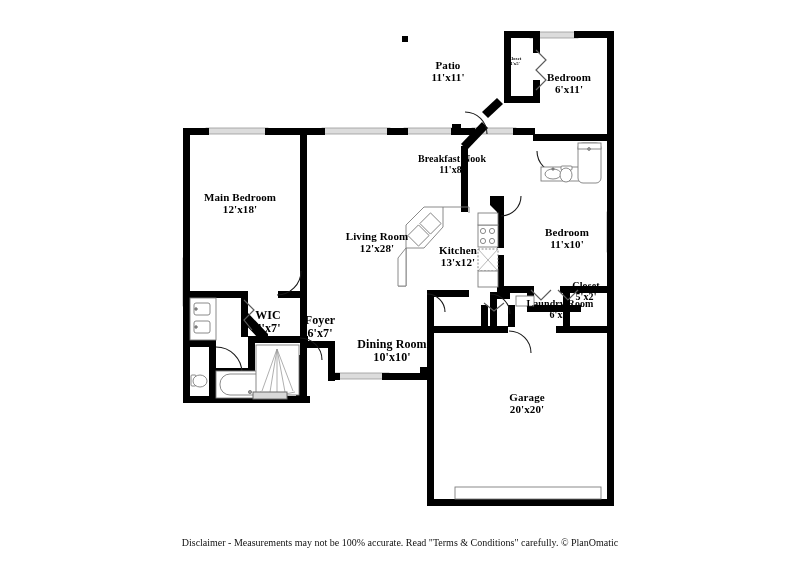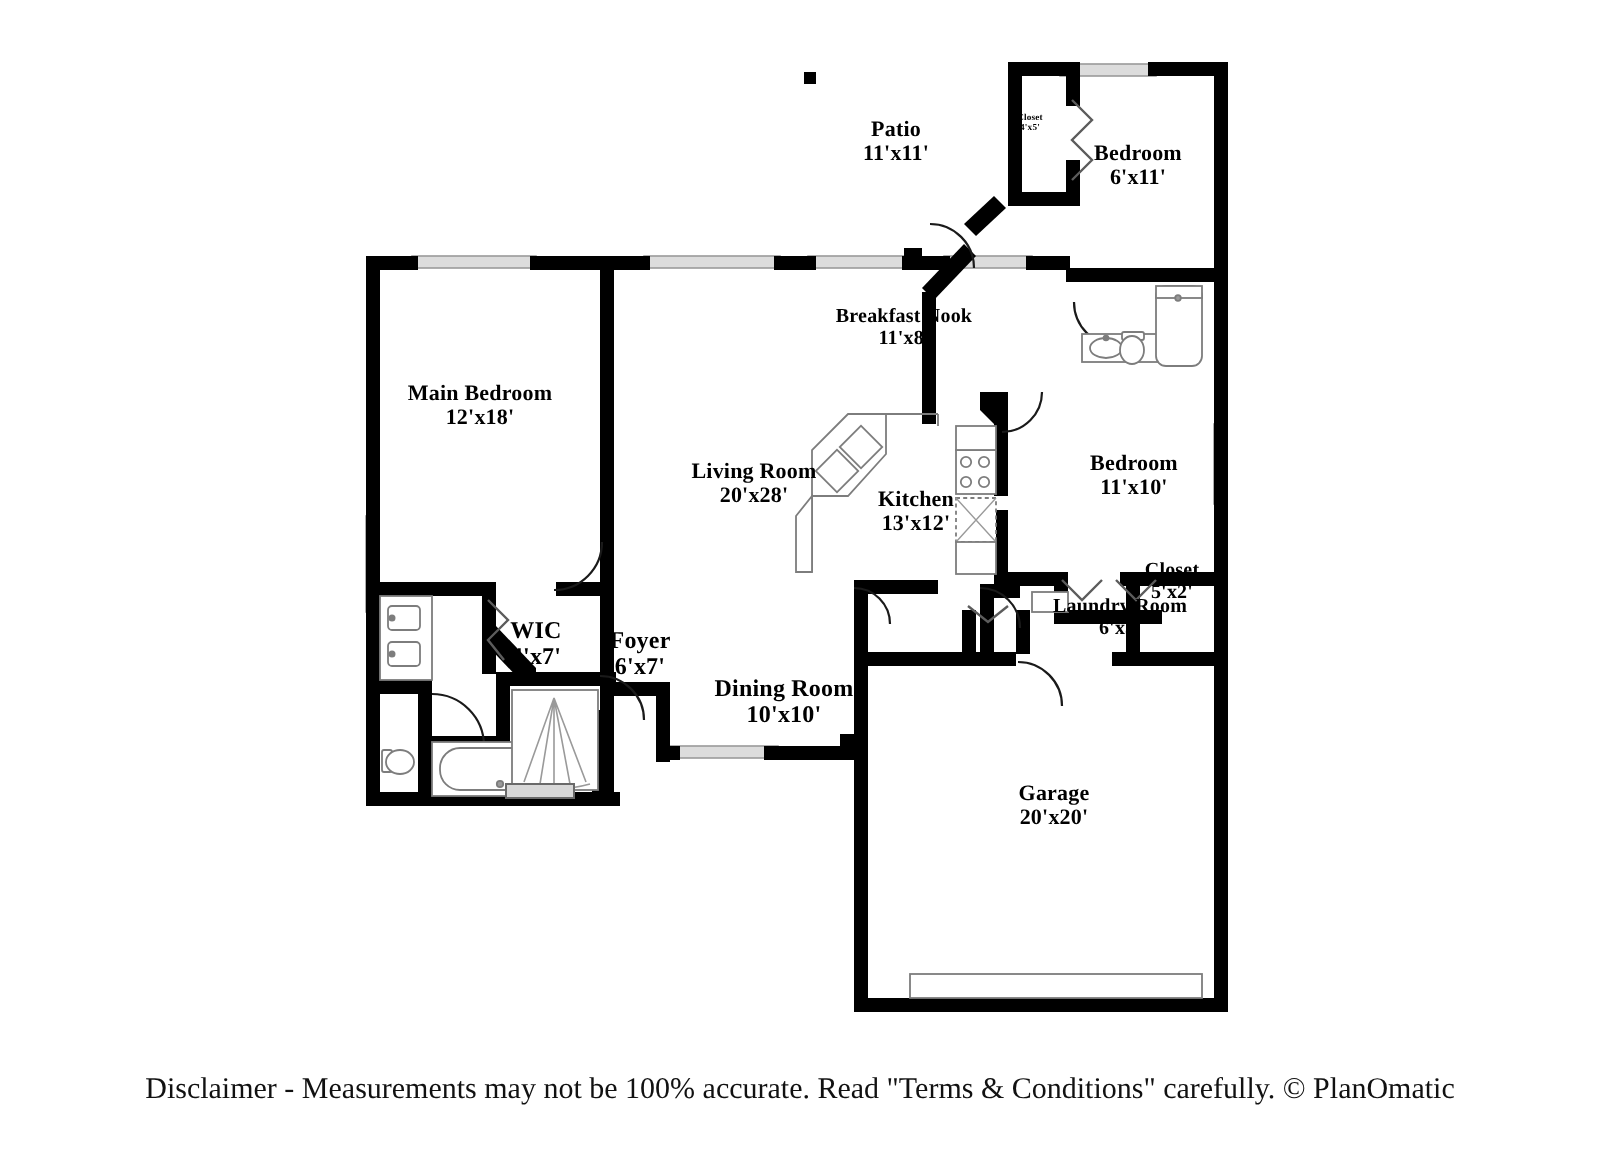--- a/index.html
+++ b/index.html
@@ -44,21 +44,21 @@
   .sz-md { font-size: 12px; }
   .sz-sm { font-size: 10px; }
   .sz-xs { font-size: 4.6px; line-height: 1.05; }
   #disclaimer {
     position: absolute;
     left: 0;
     top: 537px;
     width: 800px;
     text-align: center;
     font-family: "Liberation Serif", serif;
-    font-size: 15px;
+    font-size: 10px;
     color: #111111;
     white-space: nowrap;
   }
   .marker-dot {
     position: absolute;
     background: #000;
   }
 </style>
 </head>
 <body>
@@ -253,21 +253,21 @@
     <span class="rl-dim">11'x8'</span>
   </div>
 
   <div class="room-label sz-lg" style="left:240px; top:204px;">
     <span class="rl-name">Main Bedroom</span>
     <span class="rl-dim">12'x18'</span>
   </div>
 
   <div class="room-label sz-lg" style="left:345px; top:243px;margin-left:32px;">
     <span class="rl-name">Living Room</span>
-    <span class="rl-dim">20'x28'</span>
+    <span class="rl-dim">12'x28'</span>
   </div>
 
   <div class="room-label sz-lg" style="left:458px; top:257px;">
     <span class="rl-name">Kitchen</span>
     <span class="rl-dim">13'x12'</span>
   </div>
 
   <div class="room-label sz-lg" style="left:567px; top:239px;">
     <span class="rl-name">Bedroom</span>
     <span class="rl-dim">11'x10'</span>

